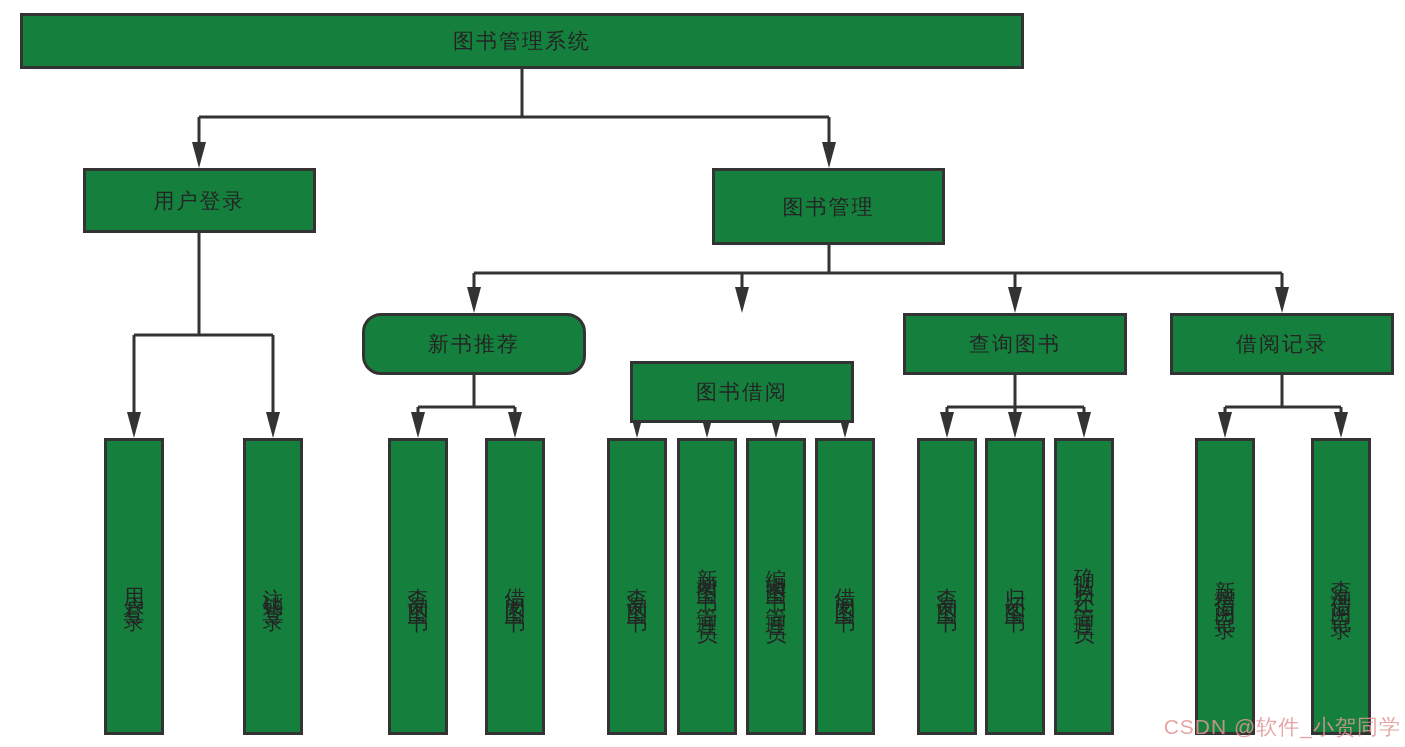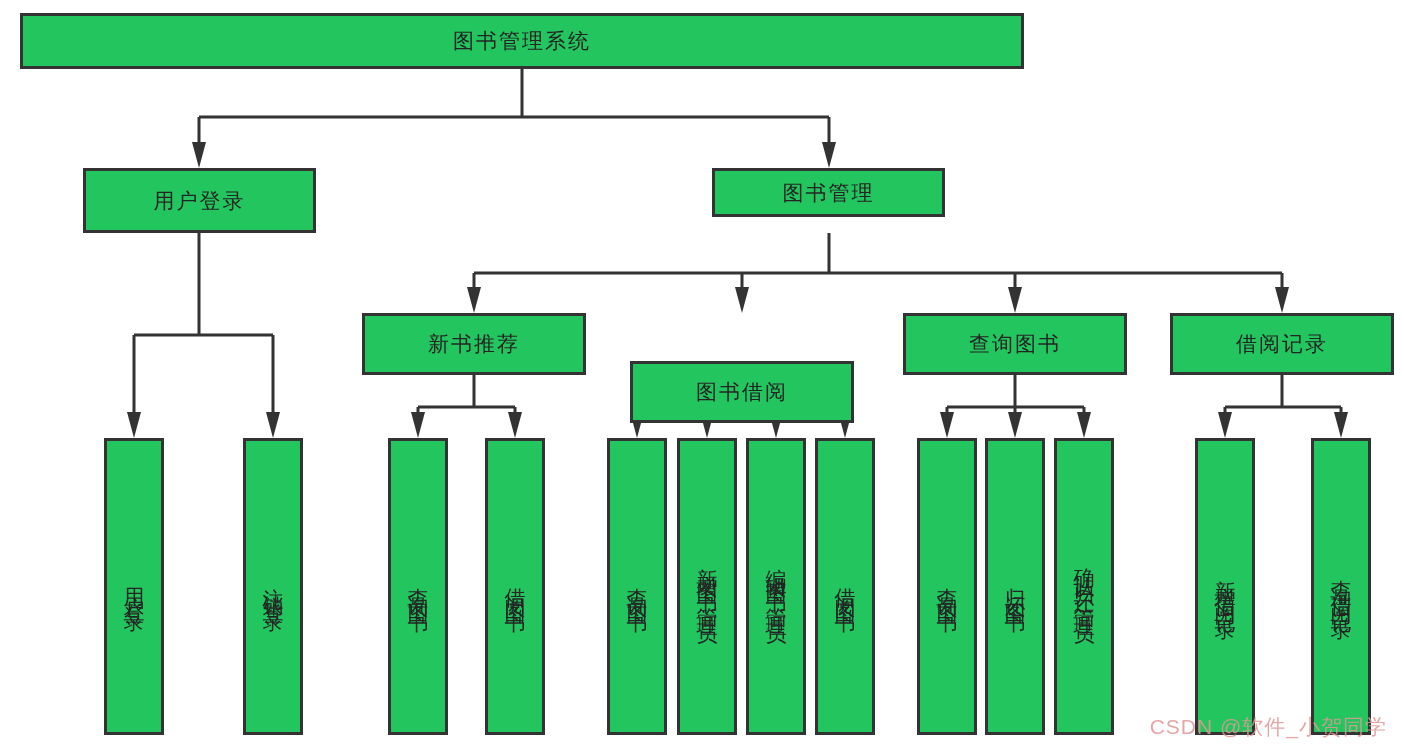--- a/index.html
+++ b/index.html
@@ -19,21 +19,21 @@
     position: absolute;
     left: 0; top: 0;
     width: 1405px;
     height: 747px;
     z-index: 1;
     pointer-events: none;
   }
   .box {
     position: absolute;
     box-sizing: border-box;
-    background: #22c55e;
+    background: #15803d;
     border: 3px solid #333333;
     display: flex;
     align-items: center;
     justify-content: center;
     color: #242424;
     z-index: 2;
   }
   .hbox {
     font-size: 21px;
     letter-spacing: 2px;
@@ -43,45 +43,45 @@
     text-orientation: mixed;
     font-size: 21px;
     letter-spacing: 8px;
     line-height: 1.15;
     white-space: nowrap;
   }
   
   .n-root   { left: 20px;  top: 13px;  width: 1004px; height: 56px; }
   
   .n-l1-0   { left: 83px;  top: 168px; width: 233px; height: 65px; }
-  .n-l1-1   { left: 712px; top: 168px; width: 233px; height: 49px; }
+  .n-l1-1   { left: 712px; top: 168px; width: 233px; height: 77px; }
   
   .n-l2     { top: 313px; width: 224px; height: 62px; }
-  .n-l2-0   { left: 362px; }
+  .n-l2-0   { left: 362px; border-radius: 19px; }
   .n-l2-1   { left: 630px; margin-top: 48px; }
   .n-l2-2   { left: 903px; }
   .n-l2-3   { left: 1170px; }
   
   .leaf     { top: 438px; width: 60px; height: 297px; }
   .leaf-0  { left: 104px; }
   .leaf-1  { left: 243px; }
   .leaf-2  { left: 388px; }
   .leaf-3  { left: 485px; }
   .leaf-4  { left: 607px; }
   .leaf-5  { left: 677px; }
   .leaf-6  { left: 746px; }
   .leaf-7  { left: 815px; }
   .leaf-8  { left: 917px; }
   .leaf-9  { left: 985px; }
   .leaf-10 { left: 1054px; }
   .leaf-11 { left: 1195px; }
   .leaf-12 { left: 1311px; }
   #watermark {
     position: absolute;
-    right: 18px;
+    right: 4px;
     bottom: 6px;
     z-index: 5;
     font-size: 21px;
     color: rgba(224, 150, 150, 0.85);
     letter-spacing: 1px;
     white-space: nowrap;
   }
   .line { stroke: #333333; stroke-width: 3; fill: none; }
   .arrow { fill: #333333; stroke: none; }
 </style>

